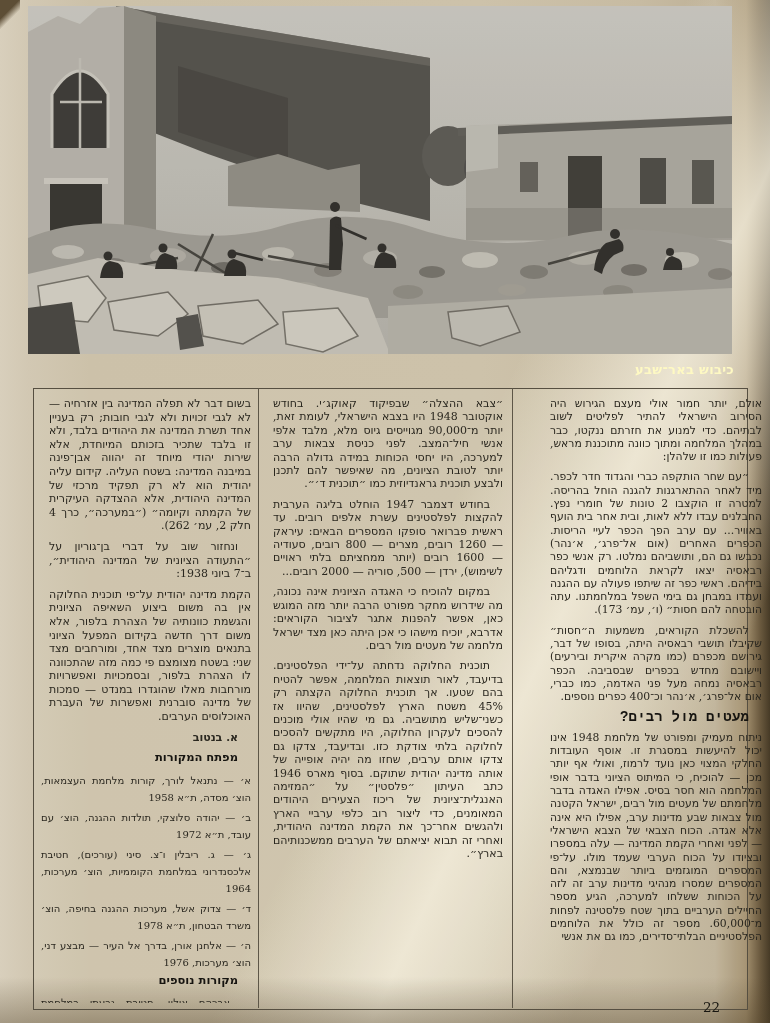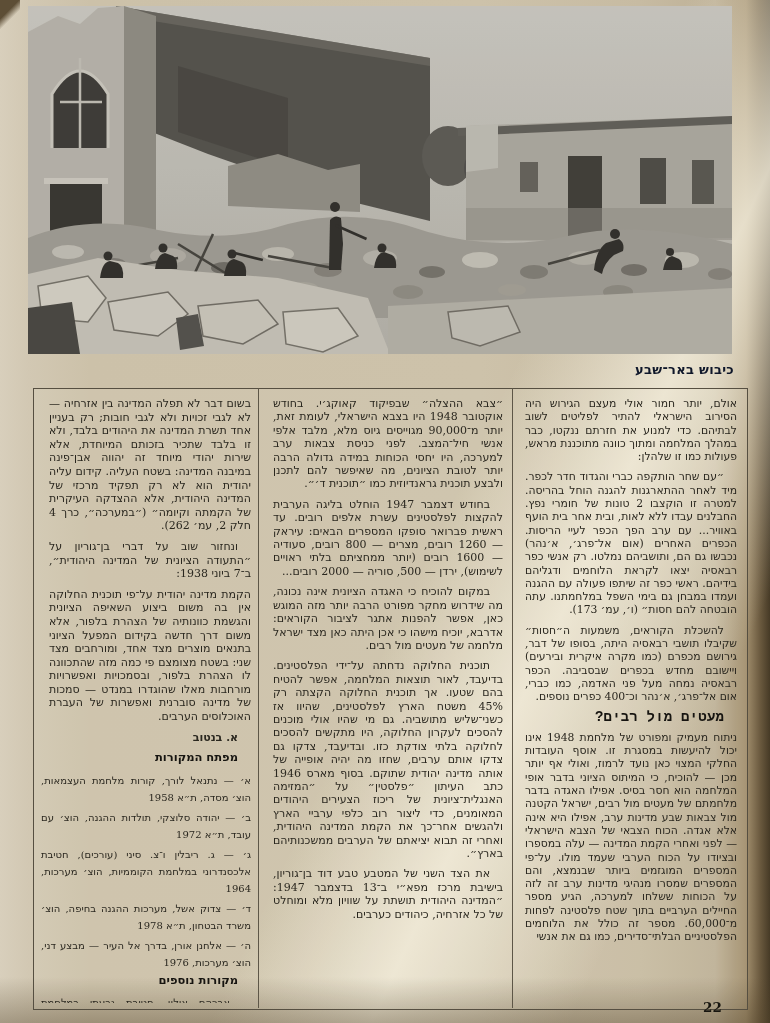--- a/index.html
+++ b/index.html
@@ -13,35 +13,35 @@
     background:
       linear-gradient(180deg, rgba(0,0,0,0) 95.5%, rgba(80,65,40,.38) 100%),
       linear-gradient(115deg, rgba(240,233,214,0) 55%, rgba(242,236,218,.85) 68%, rgba(242,236,218,0) 84%),
       linear-gradient(90deg,#d8cfbc 0px,#d2c8b3 28px,#ccc1a9 90px,#cdc2aa 480px,#c7bba2 640px,#beb197 715px,#a28f6e 746px,#6b5a3f 760px,#463a26 770px);
   }
   .corner-tl{position:absolute;left:0;top:0;width:20px;height:30px;
     background:linear-gradient(135deg,#5d4e36 0%,#5d4e36 38%,rgba(93,78,54,0) 60%);}
   .photo{position:absolute;left:28px;top:6px;width:704px;height:348px;overflow:hidden;
     filter:saturate(.55) contrast(.96);}
   .caption{position:absolute;top:362px;right:36px;width:320px;direction:rtl;
-    font-weight:bold;font-size:13px;letter-spacing:.3px;color:#0f172a;text-align:right;}
+    font-weight:bold;font-size:13px;letter-spacing:.3px;color:#fef9c3;text-align:right;}
   .textbox{position:absolute;left:33px;top:388px;width:713px;height:620px;
     border:1px solid #564f41;background:rgba(255,250,235,.06);}
   .vrule{position:absolute;top:388px;height:620px;width:1px;background:#5d5647;}
   .col{position:absolute;top:397px;height:606px;overflow:hidden;direction:rtl;text-align:justify;}
   .col p{margin:0 0 7px 8px;text-indent:13px;}
   .col p.noindent{text-indent:0;}
   .col-left{left:41px;width:210px;font-size:11px;line-height:13.6px;}
   .col-mid{left:265px;width:238px;font-size:11px;line-height:13.4px;}
-  .col-right{left:517px;width:220px;font-size:10.8px;line-height:13.3px;}
+  .col-right{left:542px;width:220px;font-size:10.8px;line-height:13.3px;}
   .sec-head{font-weight:bold;font-size:14px;margin:10px 0 6px 0;text-indent:0;letter-spacing:.2px;color:#161410;font-family:Liberation Mono, monospace;}
   .sig{font-weight:bold;text-indent:0;margin-top:2px;}
   .src-head{font-weight:bold;font-size:11.5px;margin:9px 0 3px 0;text-indent:0;color:#161410;}
   .src{font-size:10px;line-height:17px;margin:0 0 3px 0 !important;text-indent:0 !important;}
-  .pagenum{position:absolute;top:999px;left:703px;font-weight:bold;font-size:13.5px;color:#17150f;}
+  .pagenum{position:absolute;top:999px;left:703px;font-weight:normal;font-size:13.5px;color:#17150f;}
   .quote{}
 </style>
 </head>
 <body>
 
 <div id="canvas">
   <div class="bg"></div>
   <div class="corner-tl"></div>
 
   <div class="photo">
@@ -170,21 +170,20 @@
     <p>להשכלת הקוראים, משמעות ה״חסות״ שקיבלו תושבי רבאסיה היתה, בסופו של דבר, גירושם מכפרם (כמו מקרה איקרית ובירעים) ויישובם מחדש בכפרים שבסביבה. הכפר רבאסיה נמחה מעל פני האדמה, כמו כברי, אום אל־פרג׳, א׳נהר וכ־400 כפרים נוספים.</p>
     <p class="sec-head">מעטים מול רבים?</p>
     <p class="noindent">ניתוח מעמיק ומפורט של מלחמת 1948 אינו יכול להיעשות במסגרת זו. אוסף העובדות החלקי המצוי כאן נועד לרמוז, ואולי אף יותר מכן — להוכיח, כי המיתוס הציוני בדבר אופי המלחמה הוא חסר בסיס. אפילו האגדה בדבר מלחמתם של מעטים מול רבים, ישראל הקטנה מול צבאות שבע מדינות ערב, אפילו היא אינה אלא אגדה. הכוח הצבאי של הצבא הישראלי — לפני ואחרי הקמת המדינה — עלה במספרו ובציודו על הכוח הערבי שעמד מולו. על־פי המספרים המוגזמים ביותר שבנמצא, והם המספרים שמסרו מנהיגי מדינות ערב זה לזה על הכוחות ששלחו למערכה, הגיע מספר החיילים הערביים בתוך שטח פלסטינה לפחות מ־60,000. מספר זה כולל את הלוחמים הפלסטיניים הבלתי־סדירים, כמו גם את אנשי</p>
   </div>
 
   <div class="col col-mid">
     <p class="noindent">״צבא ההצלה״ שבפיקוד קאוקג׳י. בחודש אוקטובר 1948 היו בצבא הישראלי, לעומת זאת, יותר מ־90,000 מגוייסים גיוס מלא, מלבד אלפי אנשי חיל־המצב. לפני כניסת צבאות ערב למערכה, היו יחסי הכוחות במידה גדולה הרבה יותר לטובת הציונים, מה שאיפשר להם לתכנן ולבצע תוכנית גראנדיוזית כמו ״תוכנית ד׳״.</p>
     <p>בחודש דצמבר 1947 הוחלט בליגה הערבית להקצות לפלסטינים עשרת אלפים רובים. עד ראשית פברואר סופקו המספרים הבאים: עיראק — 1260 רובים, מצרים — 800 רובים, סעודיה — 1600 רובים (יותר ממחציתם בלתי ראויים לשימוש), ירדן — 500, סוריה — 2000 רובים...</p>
     <p>במקום להוכיח כי האגדה הציונית אינה נכונה, מה שידרוש מחקר מפורט הרבה יותר מזה המוגש כאן, אפשר להפנות אתגר לציבור הקוראים: אדרבא, יוכיח מישהו כי אכן היתה כאן מצד ישראל מלחמה של מעטים מול רבים.</p>
     <p>תוכנית החלוקה נדחתה על־ידי הפלסטינים. בדיעבד, לאור תוצאות המלחמה, אפשר להטיח בהם שטעו. אך תוכנית החלוקה הקצתה רק 45% משטח הארץ לפלסטינים, שהיוו אז כשני־שליש מתושביה. גם מי שהיו אולי מוכנים להסכים לעקרון החלוקה, היו מתקשים להסכים לחלוקה בלתי צודקת כזו. ובדיעבד, צדקו גם צדקו אותם ערבים, שחזו מה יהיה אופייה של אותה מדינה יהודית שתוקם. בסוף מארס 1946 כתב העיתון ״פלסטין״ על ״המזימה האנגלית־ציונית של ריכוז הצעירים היהודים המאומנים, כדי ליצור רוב כלפי ערביי הארץ ולהגשים אחר־כך את הקמת המדינה היהודית, ואחרי זה תבוא יציאתם של הערבים ממשכנותיהם בארץ״.</p>
-    <p>את הצד השני של המטבע טבע דוד בן־גוריון, בישיבת מרכז מפא״י ב־13 בדצמבר 1947: ״המדינה היהודית תושתת על שוויון מלא ומוחלט של כל אזרחיה, כיהודים כערבים.</p>
   </div>
 
   <div class="col col-left">
     <p class="noindent">בשום דבר לא תפלה המדינה בין אזרחיה — לא לגבי זכויות ולא לגבי חובות; רק בעניין אחד תשרת המדינה את היהודים בלבד, ולא זו בלבד שתכיר בזכותם המיוחדת, אלא שירות יהודי מיוחד זה יהווה אבן־פינה במיבנה המדינה: בשטח העליה. קידום עליה יהודית הוא לא רק תפקיד מרכזי של המדינה היהודית, אלא ההצדקה העיקרית של הקמתה וקיומה״ (״במערכה״, כרך 4 חלק 2, עמ׳ 262).</p>
     <p>ונחזור שוב על דברי בן־גוריון על ״התעודה הציונית של המדינה היהודית״, ב־7 ביוני 1938:</p>
     <p class="noindent">הקמת מדינה יהודית על־פי תוכנית החלוקה אין בה משום ביצוע השאיפה הציונית והגשמת כוונותיה של הצהרת בלפור, אלא משום דרך חדשה בקידום המפעל הציוני בתנאים מוצרים מצד אחד, ומורחבים מצד שני: בשטח מצומצם פי כמה מזה שהתכוונה לו הצהרת בלפור, ובסמכויות ואפשרויות מורחבות מאלו שהוגדרו במנדט — סמכות של מדינה סוברנית ואפשרות של העברת האוכלוסים הערבים.</p>
     <p class="sig">א. בנטוב</p>
     <p class="src-head">מפתח המקורות</p>
     <p class="src">א׳ — נתנאל לורך, קורות מלחמת העצמאות, הוצ׳ מסדה, ת״א 1958</p>
     <p class="src">ב׳ — יהודה סלוצקי, תולדות ההגנה, הוצ׳ עם עובד, ת״א 1972</p>

